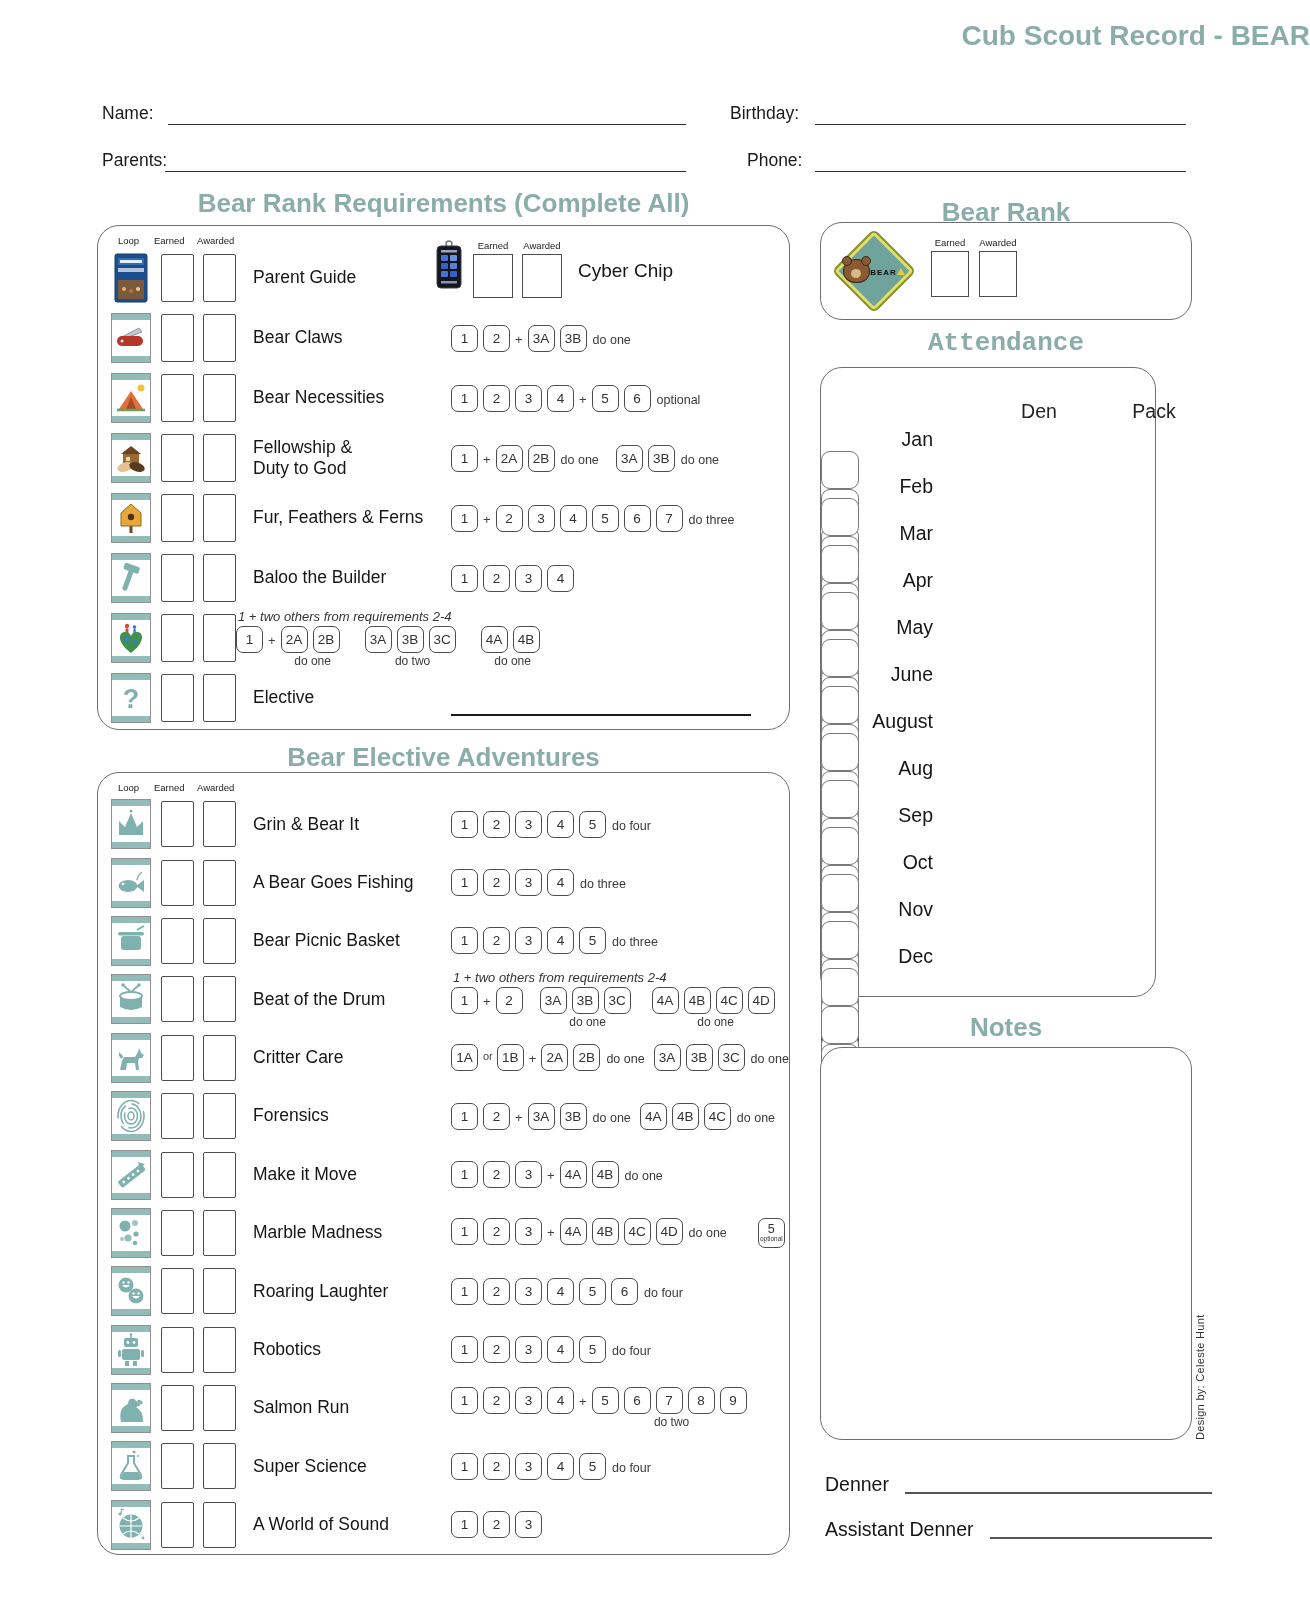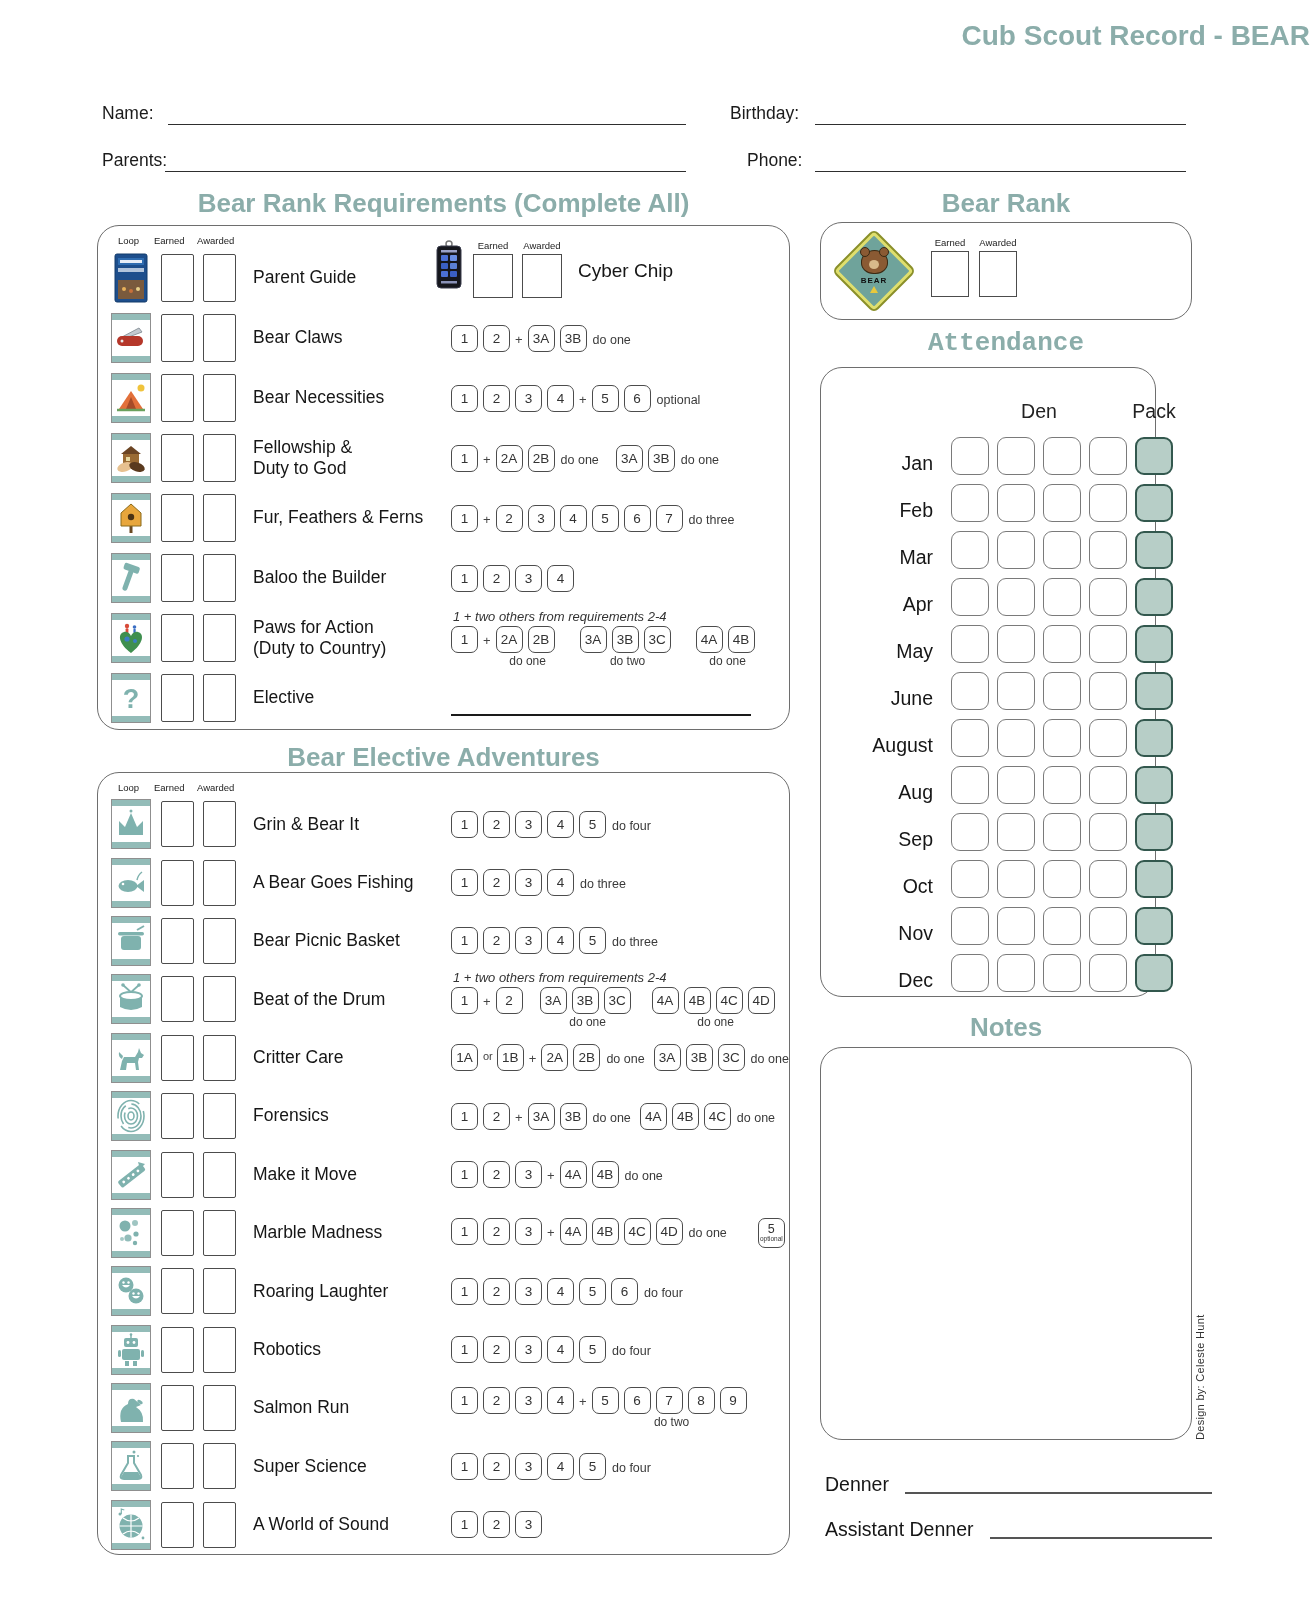--- a/index.html
+++ b/index.html
@@ -41,36 +41,36 @@
   .blank{width:300px;height:0;border-bottom:2.2px solid #1a1a1a;margin-top:34px;}
   
   #cyberchip{position:absolute;left:336px;top:14px;display:flex;}
   .cc-col{display:flex;flex-direction:column;align-items:center;margin-left:9px;}
   .cc-lab{font-size:9.5px;color:#222;margin-bottom:3px;}
   .cc-box{width:40px;height:44px;border:1.7px solid #4c4c4c;background:#fff;box-sizing:border-box;}
   #cyberchip-label{font-size:19px;color:#161616;margin:20px 0 0 16px;}
   
   #badge{position:absolute;left:14px;top:9px;width:78px;height:78px;}
   .badge-d{position:absolute;left:11px;top:11px;right:11px;bottom:11px;transform:rotate(45deg);background:#6fa39b;border:3px solid #dfdf6e;box-shadow:0 0 0 2px #8a8f2a;border-radius:4px;}
-  .badge-c{position:absolute;inset:0;display:flex;flex-direction:column;align-items:center;justify-content:center;}
+  .badge-c{position:absolute;inset:0;display:flex;align-items:center;justify-content:center;}
   .bear-face{position:relative;width:25px;height:22px;background:#8a5a33;border:1px solid #3a2a14;border-radius:50% 50% 46% 46%;}
   .ear{position:absolute;width:8px;height:8px;background:#8a5a33;border:1px solid #3a2a14;border-radius:50%;top:-4px;}
   .e1{left:-2px;}.e2{right:-2px;}
   .muzzle{position:absolute;left:7px;top:9px;width:10px;height:9px;background:#d8b98a;border-radius:50%;}
   .badge-label{font-size:8px;font-weight:bold;color:#101010;letter-spacing:1px;margin-top:2px;}
   .fleur{width:0;height:0;border-left:4px solid transparent;border-right:4px solid transparent;border-bottom:7px solid #e8c83c;margin-top:1px;}
   .br-col{position:absolute;display:flex;flex-direction:column;align-items:center;}
   .br-lab{font-size:9.5px;color:#222;margin-bottom:3px;}
   .br-box{width:38px;height:46px;border:1.7px solid #4c4c4c;background:#fff;box-sizing:border-box;}
   
   .att-head{position:absolute;top:32px;left:0;right:0;font-size:19.5px;color:#222;height:24px;}
   .att-head .den{position:absolute;left:130px;width:176px;text-align:center;}
   .att-head .packh{position:absolute;left:290px;width:86px;text-align:center;}
   #att-rows{position:absolute;top:60px;left:0;right:0;}
-  .att-row{display:flex;align-items:flex-end;height:47px;}
+  .att-row{display:flex;align-items:flex-start;height:47px;flex-direction:column;}
   .att-month{width:130px;text-align:right;padding-right:18px;box-sizing:border-box;font-size:19.5px;color:#161616;flex:none;}
   .att-box{width:38px;height:38px;border:1.5px solid #7a7a7a;border-radius:9px;margin-right:8px;background:#fff;box-sizing:border-box;flex:none;}
   .att-box.pack{background:#b7cec7;border:2.2px solid #33584e;margin-right:0;}
   
   .den-label{font-size:19.5px;color:#161616;}
   .dline{border-bottom:2px solid #555;height:0;}
   #credit{position:absolute;left:1194px;top:1300px;height:140px;writing-mode:vertical-rl;transform:rotate(180deg);font-size:11px;color:#333;letter-spacing:.3px;}
 </style>
 </head>
 <body>
@@ -311,24 +311,20 @@
                 <path d="M17 33 C5 24 3 14 10 12 c4 -1 6 2 7 4 c1 -2 3 -5 7 -4 c7 2 5 12 -7 21 z" fill="#3f8f4f"></path>
                 <circle cx="13" cy="19" r="2.6" fill="#3b7fc4"></circle>
                 <circle cx="21" cy="21" r="2" fill="#3b7fc4"></circle>
               </svg>
             </div>
             <div class="band"></div>
           </div>
         </div>
         <div class="chk chk-r"></div>
         <div class="chk chk-r"></div>
-        <div class="rlabel">
-          <div>Paws for Action</div>
-          <div>(Duty to Country)</div>
-        </div>
         <div class="rseq">
           <div class="prenote">1 +  two others from requirements 2-4</div>
           <div class="seqline">
             <span class="nb">1</span>
             <span class="plus">+</span>
             <span class="grp">
               <span class="gboxes">
                 <span class="nb">2A</span>
                 <span class="nb">2B</span>
               </span>
@@ -839,21 +835,21 @@
           <div class="seqline">
             <span class="nb">1</span>
             <span class="nb">2</span>
             <span class="nb">3</span>
           </div>
         </div>
       </div>
     </div>
 </div>
 
-<div class="abs teal-head" style="left:820px;top:188px;width:372px;font-size:26px;">Bear Rank</div>
+<div class="abs teal-head" style="left:820px;top:197px;width:372px;font-size:26px;">Bear Rank</div>
 <div class="panel" style="left:820px;top:222px;width:372px;height:98px;">
   <div id="badge">
     <div class="badge-d"></div>
     <div class="badge-c">
       <div class="bear-face">
           <div class="ear e1"></div>
           <div class="ear e2"></div>
           <div class="muzzle"></div>
         </div>
       <div class="badge-label">BEAR</div>

